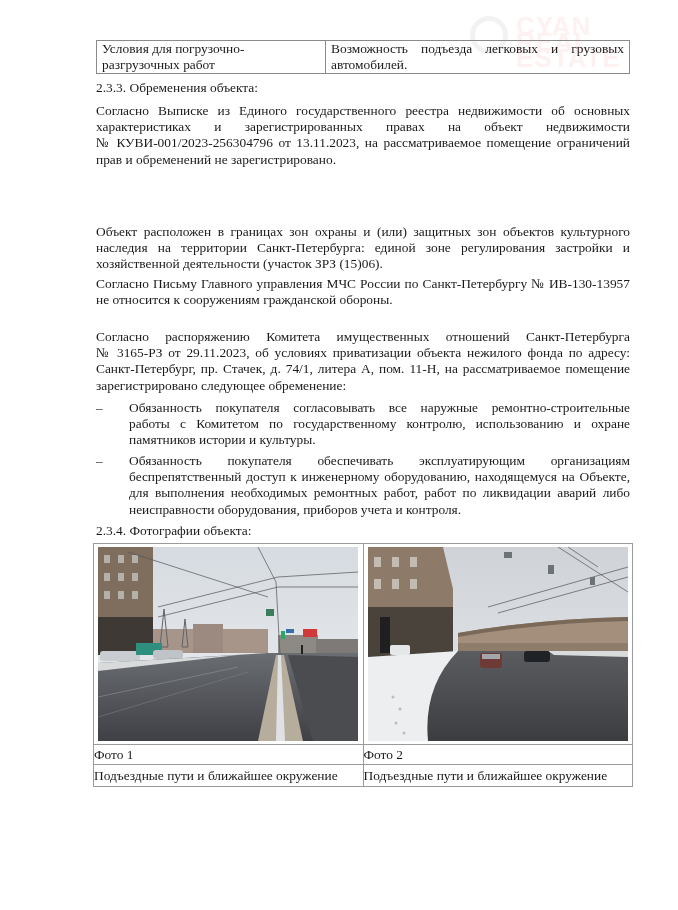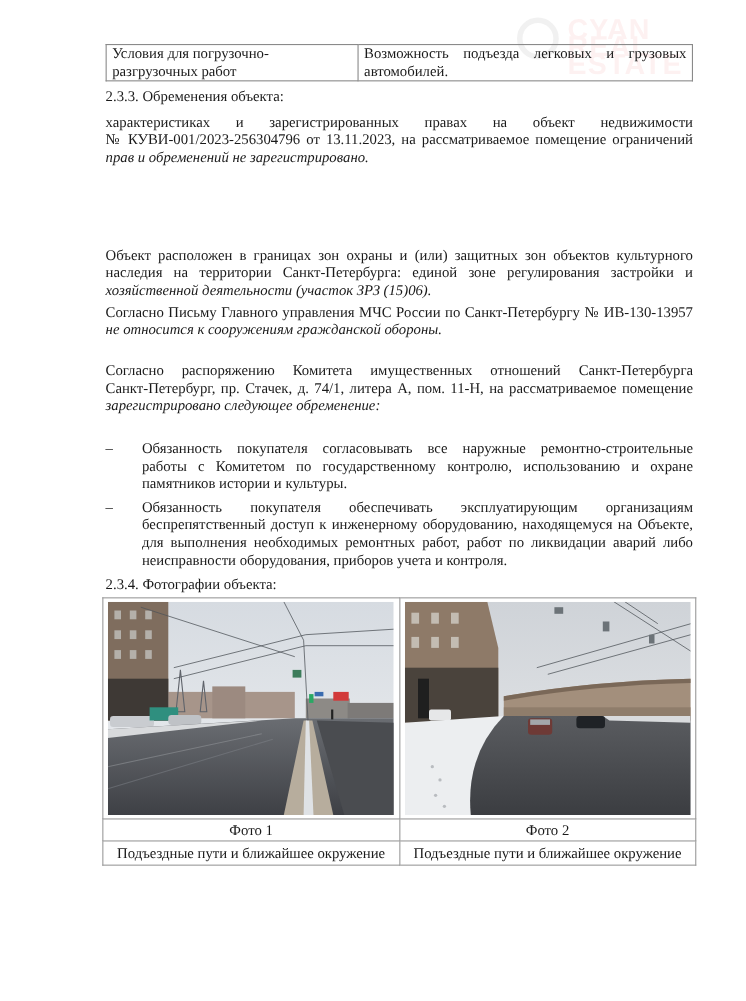--- a/index.html
+++ b/index.html
@@ -14,30 +14,30 @@
 
   .cond-table { position: absolute; left: 96px; top: 40px; width: 534px; border-collapse: collapse; }
   .cond-table td { border: 1.5px solid #8a8a8a; padding: 0 5px; vertical-align: top; line-height: 16px; }
   .cond-table td.c1 { width: 229px; border-radius: 13px; }
   .cond-table td.c2 { text-align: justify; text-align-last: left; }
   .just-line { display: block; text-align: justify; text-align-last: justify; }
 
   .heading { position: absolute; left: 96px; }
   .para { position: absolute; left: 96px; width: 534px; text-align: justify; }
   .para .ln { display: block; text-align: justify; text-align-last: justify; white-space: nowrap; }
-  .para .ln.last { text-align-last: left; font-style: italic; }
+  .para .ln.last { text-align-last: left; }
 
   .bullet { position: absolute; left: 96px; width: 534px; }
   .bullet .dash { position: absolute; left: 0; top: 0; width: 20px; }
   .bullet .btext { position: absolute; left: 33px; width: 501px; }
   .bullet .ln { display: block; text-align: justify; text-align-last: justify; white-space: nowrap; }
   .bullet .ln.last { text-align-last: left; }
 
   .photo-table { position: absolute; left: 93px; top: 543px; width: 540px; border-collapse: collapse; }
-  .photo-table td { border: 1.2px solid #9a9a9a; text-align: center; vertical-align: middle; }
+  .photo-table td { border: 1.2px solid #9a9a9a; vertical-align: middle; }
   .photo-cell { height: 200px; padding: 3px; }
   .photo-caption { height: 20px; line-height: 18px; }
   .photo-desc { height: 22px; line-height: 20px; }
   .photo { width: 260px; height: 194px; margin: 0 auto; position: relative; overflow: hidden; }
 </style>
 </head>
 <body>
 
 <div class="page">
 
@@ -57,39 +57,41 @@
         <span class="just-line">Возможность подъезда легковых и грузовых</span>
         <span style="display:block">автомобилей.</span>
       </td>
     </tr>
   </tbody>
     </table>
 
   <div class="heading" style="top:80px;">2.3.3. Обременения объекта:</div>
 
   <div class="para" style="top:103px;">
+    <span class="ln">Согласно Выписке из Единого государственного реестра недвижимости об основных</span>
     <span class="ln">характеристиках и зарегистрированных правах на объект недвижимости</span>
     <span class="ln">№ КУВИ-001/2023-256304796 от 13.11.2023, на рассматриваемое помещение ограничений</span>
     <span class="ln last">прав и обременений не зарегистрировано.</span>
   </div>
 
 
   <div class="para" style="top:224px;">
     <span class="ln">Объект расположен в границах зон охраны и (или) защитных зон объектов культурного</span>
     <span class="ln">наследия на территории Санкт-Петербурга: единой зоне регулирования застройки и</span>
     <span class="ln last">хозяйственной деятельности (участок ЗРЗ (15)06).</span>
   </div>
 
   <div class="para" style="top:276px;">
     <span class="ln">Согласно Письму Главного управления МЧС России по Санкт-Петербургу № ИВ-130-13957</span>
     <span class="ln last">не относится к сооружениям гражданской обороны.</span>
   </div>
 
   <div class="para" style="top:329px;">
     <span class="ln">Согласно распоряжению Комитета имущественных отношений Санкт-Петербурга</span>
+    <span class="ln">№ 3165-РЗ от 29.11.2023, об условиях приватизации объекта нежилого фонда по адресу:</span>
     <span class="ln">Санкт-Петербург, пр. Стачек, д. 74/1, литера А, пом. 11-Н, на рассматриваемое помещение</span>
     <span class="ln last">зарегистрировано следующее обременение:</span>
   </div>
 
   <div class="bullet" style="top:400px;">
     <span class="dash">–</span>
     <div class="btext">
       <span class="ln">Обязанность покупателя согласовывать все наружные ремонтно-строительные</span>
       <span class="ln">работы с Комитетом по государственному контролю, использованию и охране</span>
       <span class="ln last">памятников истории и культуры.</span>

